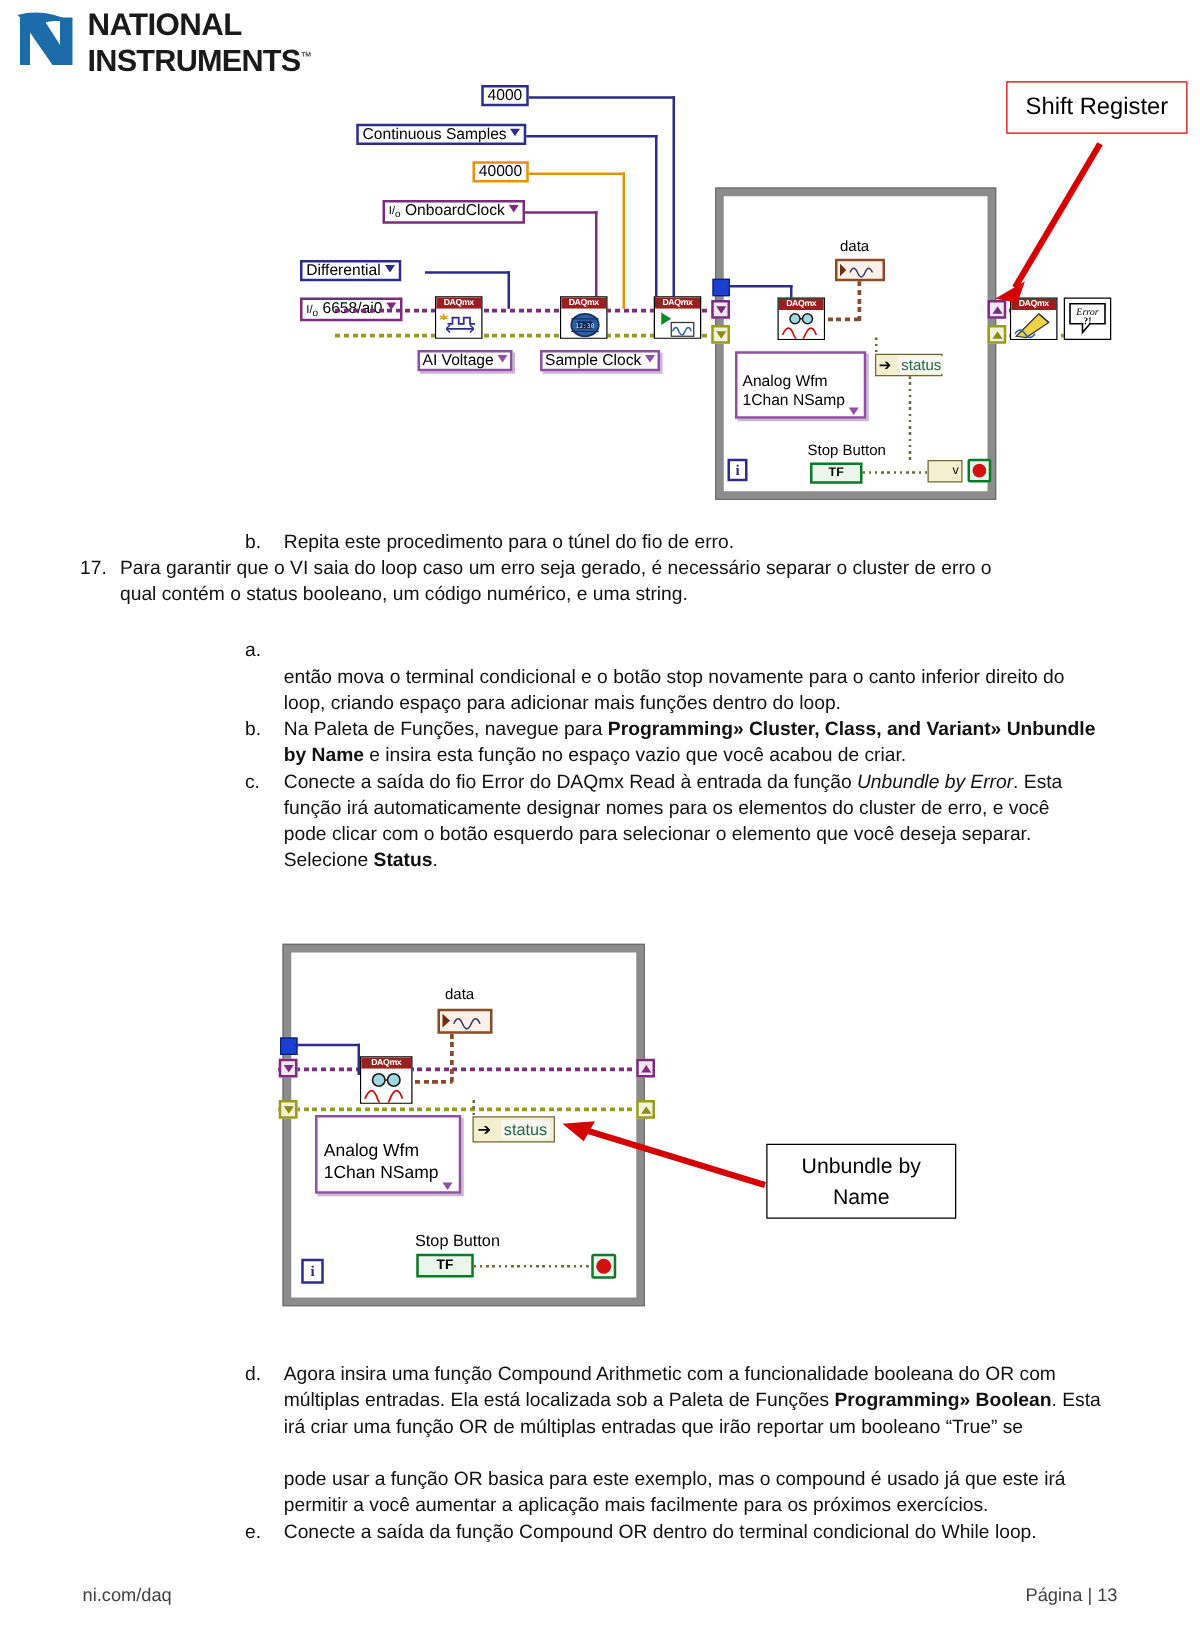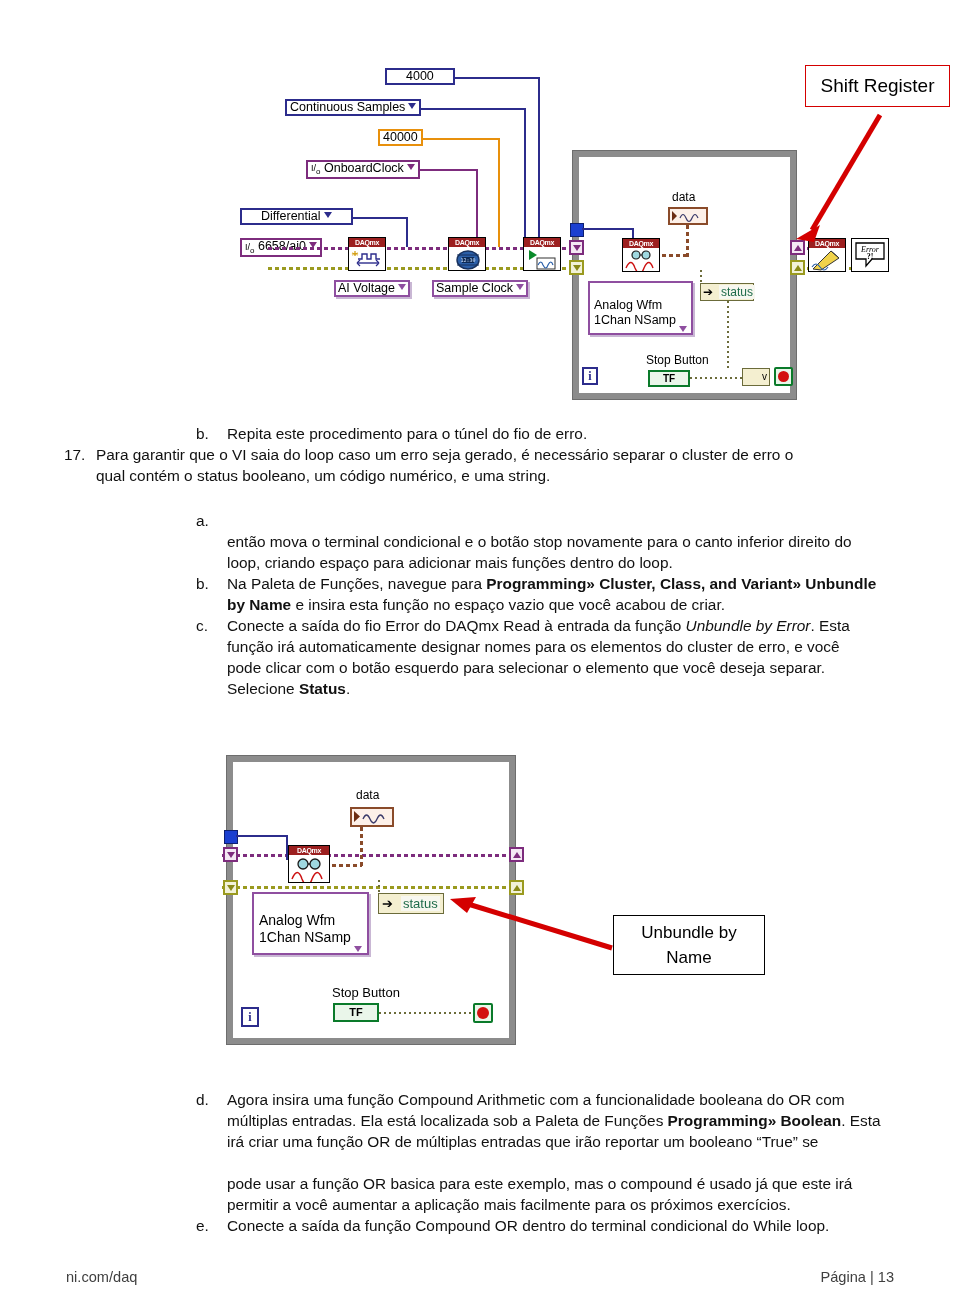--- a/index.html
+++ b/index.html
@@ -16,21 +16,21 @@
     font-family:"Liberation Sans",sans-serif;color:#1a1a1a;
     font-size:25px;line-height:25px;letter-spacing:-0.5px;}
   .ni-wordmark .l2{display:block;font-size:24.5px;letter-spacing:-0.6px;}
   .ni-tm{font-size:9px;vertical-align:super;font-weight:normal;}
 
   
   .diagram{position:absolute;}
   .lvbox{position:absolute;box-sizing:border-box;background:#fff;
          font-size:12.5px;line-height:1.05;white-space:nowrap;
          font-family:"Liberation Sans",sans-serif;}
-  .lv-const{border:2px solid #2c2c8c;color:#000;padding:0 19px;}
+  .lv-const{border:2px solid #2c2c8c;color:#000;padding:0 3px;}
   .lv-enum{border:2px solid #2c2c8c;color:#000;padding:0 3px;}
   .lv-orange{border:2px solid #e8900c;color:#000;padding:0 3px;}
   .lv-purple{border:2px solid #7d2c7d;color:#000;padding:0 3px;}
   .lv-violet{border:2px solid #8f4fa0;color:#000;padding:0 2px;background:#fff;}
   .lv-shadow{box-shadow:2px 2px 0 0 #c9b7d4;}
   .caret{display:inline-block;width:0;height:0;margin-left:3px;
      border-left:4px solid transparent;border-right:4px solid transparent;
      border-top:6px solid #2c2c8c;vertical-align:2px;}
   .caret.p{border-top-color:#7d2c7d;}
   .caret.v{border-top-color:#8f4fa0;}
@@ -101,20 +101,31 @@
   
   .footer{position:absolute;left:0;right:0;bottom:16px;height:22px;}
   .footer .fl{position:absolute;left:66px;top:0;font-size:14.6px;color:#3f3f3f;}
   .footer .fr{position:absolute;right:66px;top:0;font-size:14.6px;color:#3f3f3f;}
 </style>
 </head>
 <body>
 
 <div class="page">
 
+  <div class="ni-logo">
+    <svg width="54" height="50" viewBox="0 0 54 50">
+      <path d="M2 6 L20 6 L34 28 L34 6 L44 6 L44 44 L28 44 L10 18 L10 44 L2 44 Z" fill="#1b6ca8"></path>
+      <path d="M0 4 C14 0 30 2 44 10 C36 8 22 8 10 14 Z" fill="#1b6ca8"></path>
+      <path d="M8 44 C4 36 4 24 10 16 L10 44 Z" fill="#1b6ca8"></path>
+    </svg>
+    <div class="ni-wordmark">
+      <span>NATIONAL</span>
+      <span class="l2"><span>INSTRUMENTS</span><span class="ni-tm">™</span></span>
+    </div>
+  </div>
 
   <div class="diagram" style="left:0;top:55px;width:960px;height:345px;">
 
     <div class="wire w-blue" style="left:412px;top:22px;width:128px;height:2px;"></div>
     <div class="wire w-blue" style="left:538px;top:22px;width:2px;height:170px;"></div>
     <div class="wire w-blue" style="left:414px;top:53px;width:112px;height:2px;"></div>
     <div class="wire w-blue" style="left:524px;top:53px;width:2px;height:139px;"></div>
     <div class="wire w-orange" style="left:414px;top:83px;width:86px;height:2px;"></div>
     <div class="wire w-orange" style="left:498px;top:83px;width:2px;height:109px;"></div>
     <div class="wire w-purple" style="left:412px;top:114px;width:66px;height:2px;"></div>

